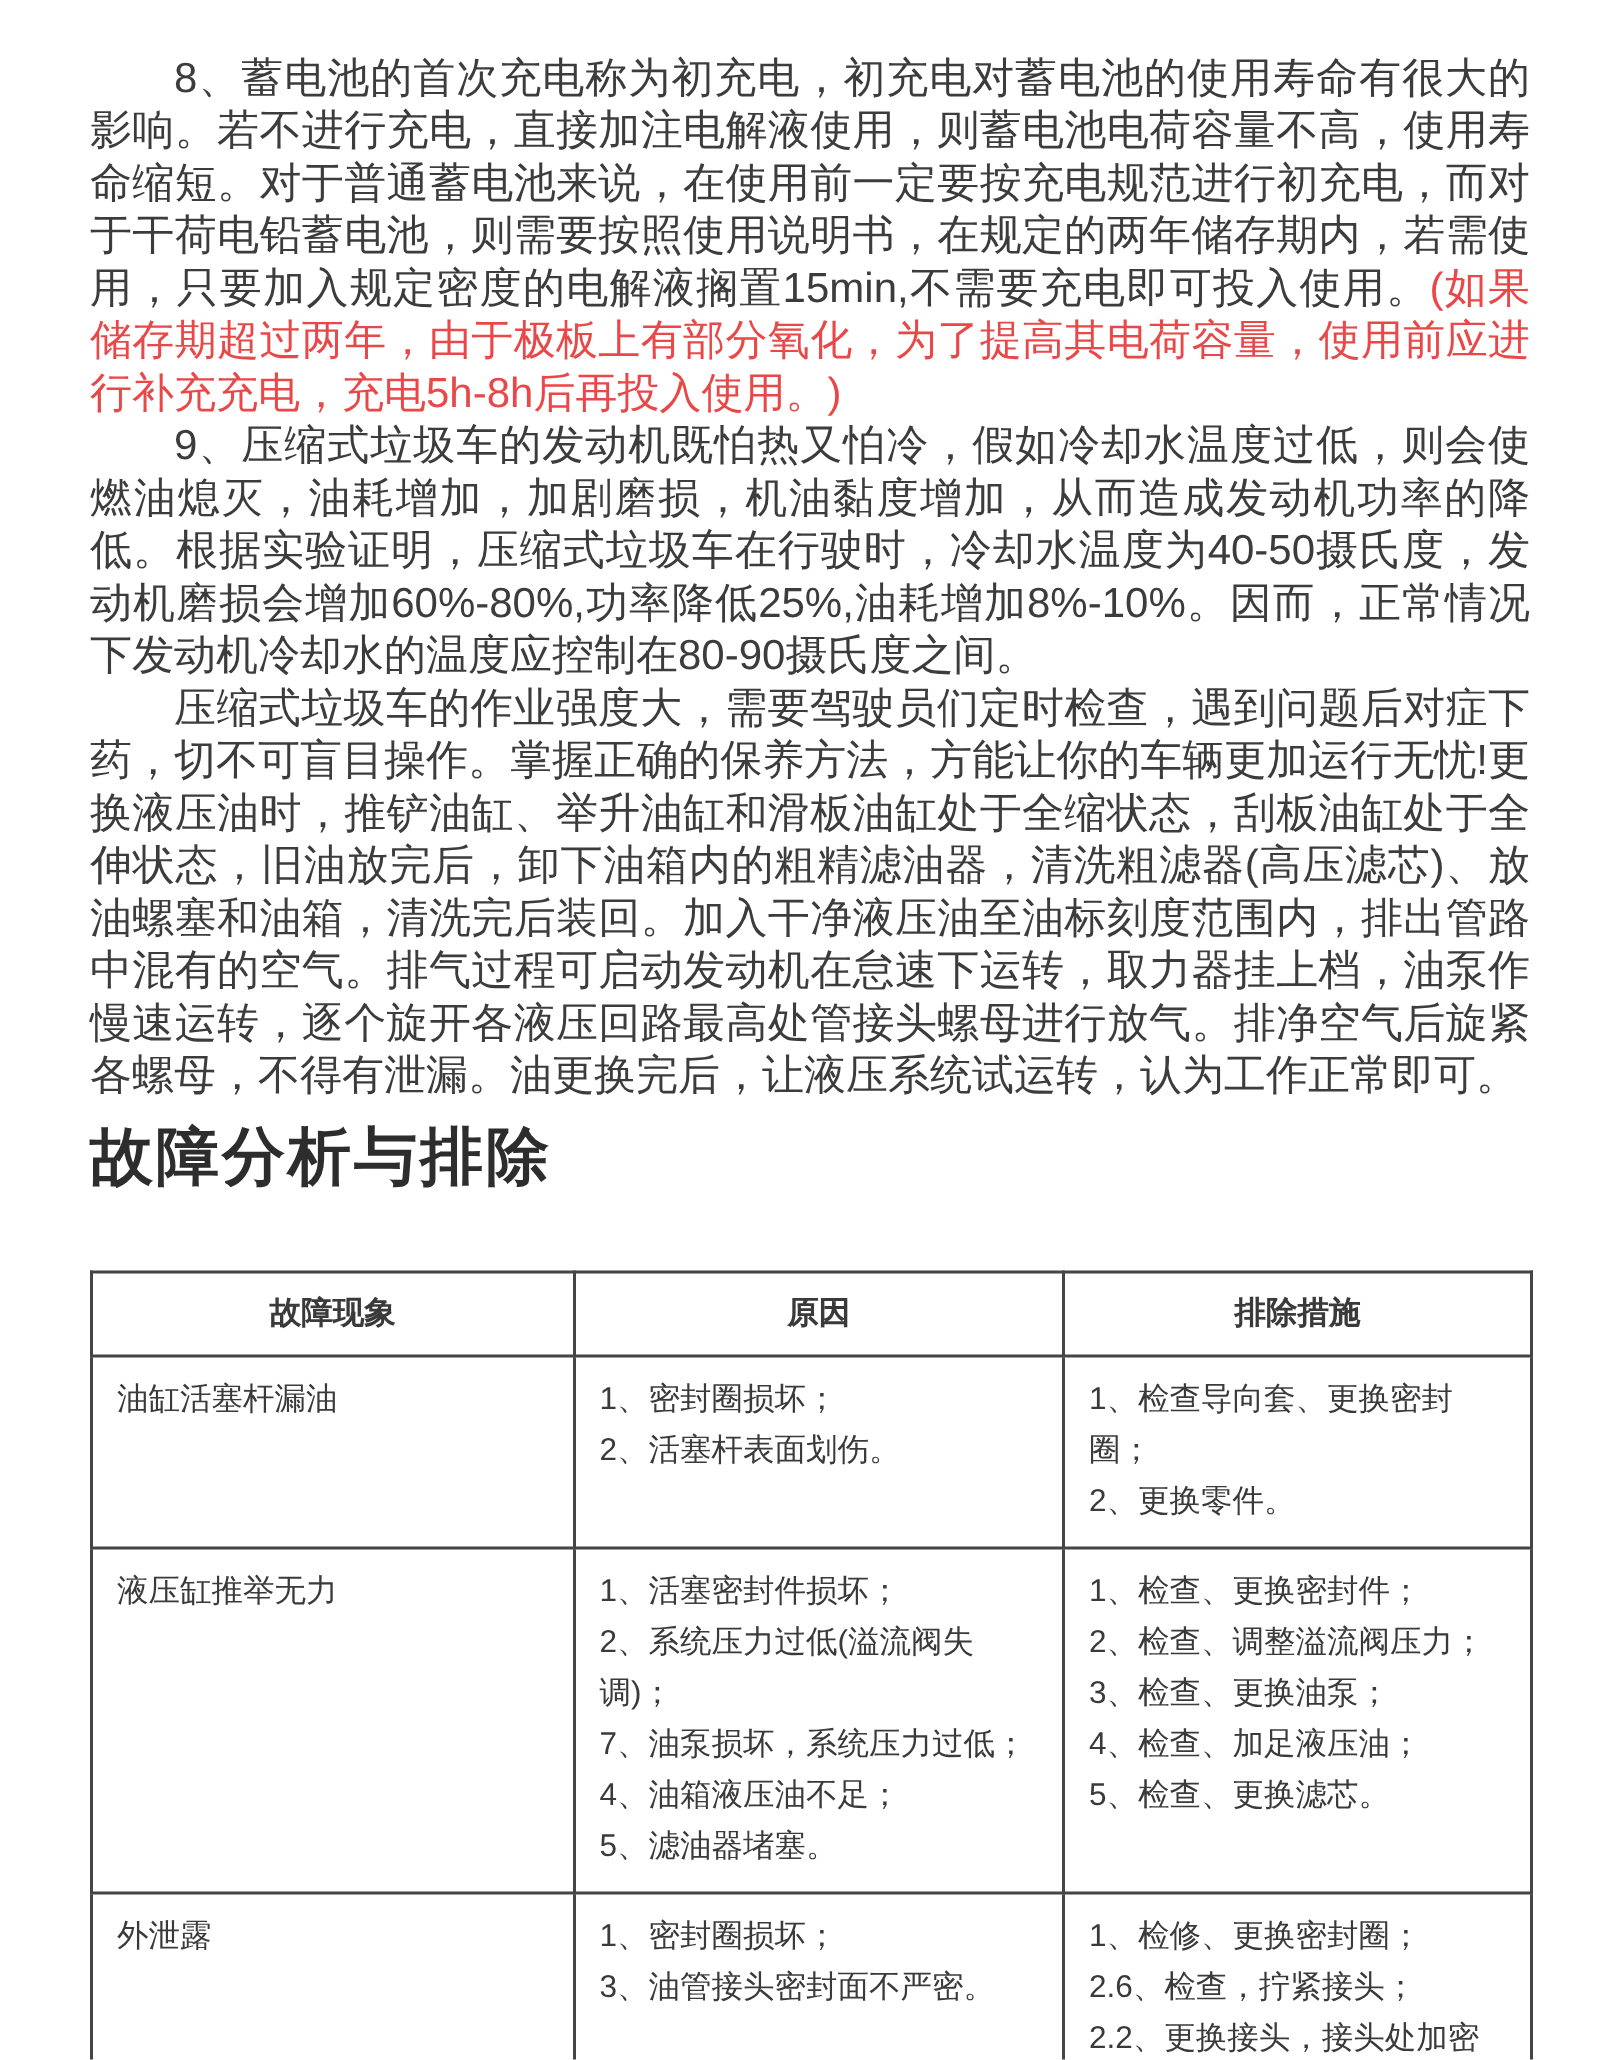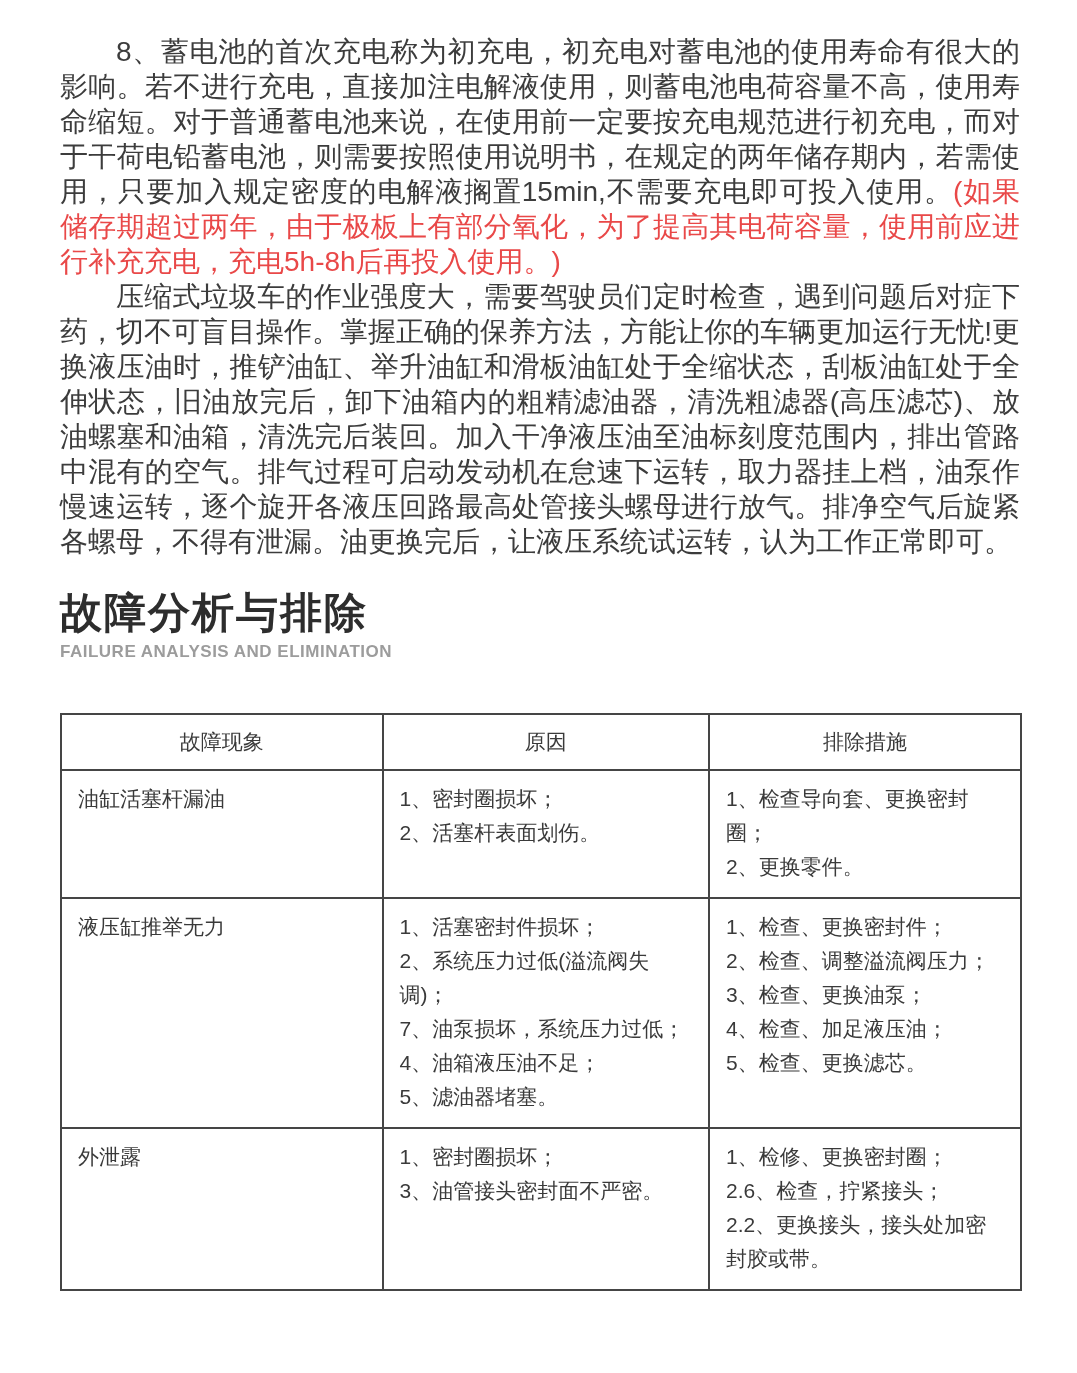--- a/index.html
+++ b/index.html
@@ -9,21 +9,21 @@
     font-family:"Liberation Sans","DejaVu Sans",sans-serif;
   }
   .page { padding:34px 57px 0 60px; }
   p.body-para {
     font-size:28px; line-height:35px; color:#3c3c3c;
     text-align:justify; text-indent:2em; margin:0;
     word-break:break-all;
   }
   .red-note { color:#e94848; }
   .section-heading {
-    margin-top:28px;
+    margin-top:11px;
   }
   .section-title {
     font-size:42px; font-weight:700; color:#2d2d2d; letter-spacing:2px;
     line-height:52px;
   }
   .section-subtitle {
     font-size:17px; font-weight:700; color:#9c9c9c; letter-spacing:0.5px;
     margin-top:2px; line-height:22px;
   }
   table.fault-table {
@@ -32,40 +32,40 @@
   }
   .fault-table col.c1 { width:33.5%; }
   .fault-table col.c2 { width:34.0%; }
   .fault-table col.c3 { width:32.5%; }
   .fault-table th, .fault-table td {
     border:2px solid #454545;
     font-size:21px; line-height:34px; color:#3a3a3a;
     word-break:break-all;
   }
   .fault-table th {
-    font-weight:400; text-align:center; padding:10px 6px;
+    font-weight:700; text-align:center; padding:10px 6px;
   }
   .fault-table td {
     vertical-align:top; text-align:left; padding:11px 14px 13px 16px;
   }
   .cell-line { display:block; }
 </style>
 </head>
 <body>
 
 <div class="page">
 
   <p class="body-para"><span>8、蓄电池的首次充电称为初充电，初充电对蓄电池的使用寿命有很大的影响。若不进行充电，直接加注电解液使用，则蓄电池电荷容量不高，使用寿命缩短。对于普通蓄电池来说，在使用前一定要按充电规范进行初充电，而对于干荷电铅蓄电池，则需要按照使用说明书，在规定的两年储存期内，若需使用，只要加入规定密度的电解液搁置15min,不需要充电即可投入使用。</span><span class="red-note">(如果储存期超过两年，由于极板上有部分氧化，为了提高其电荷容量，使用前应进行补充充电，充电5h-8h后再投入使用。)</span></p>
 
+  <p class="body-para">9、压缩式垃圾车的发动机既怕热又怕冷，假如冷却水温度过低，则会使燃油熄灭，油耗增加，加剧磨损，机油黏度增加，从而造成发动机功率的降低。根据实验证明，压缩式垃圾车在行驶时，冷却水温度为40-50摄氏度，发动机磨损会增加60%-80%,功率降低25%,油耗增加8%-10%。因而，正常情况下发动机冷却水的温度应控制在80-90摄氏度之间。</p>
 
   <p class="body-para">压缩式垃圾车的作业强度大，需要驾驶员们定时检查，遇到问题后对症下药，切不可盲目操作。掌握正确的保养方法，方能让你的车辆更加运行无忧!更换液压油时，推铲油缸、举升油缸和滑板油缸处于全缩状态，刮板油缸处于全伸状态，旧油放完后，卸下油箱内的粗精滤油器，清洗粗滤器(高压滤芯)、放油螺塞和油箱，清洗完后装回。加入干净液压油至油标刻度范围内，排出管路中混有的空气。排气过程可启动发动机在怠速下运转，取力器挂上档，油泵作慢速运转，逐个旋开各液压回路最高处管接头螺母进行放气。排净空气后旋紧各螺母，不得有泄漏。油更换完后，让液压系统试运转，认为工作正常即可。</p>
 
   <div class="section-heading">
     <div class="section-title">故障分析与排除</div>
-    <div class="section-subtitle">FAILURE ANALYSIS AND ELIMINATION</div>
   </div>
 
   <table class="fault-table">
     <colgroup>
         <col class="c1">
         <col class="c2">
         <col class="c3">
       </colgroup>
     <thead>
       <tr>

